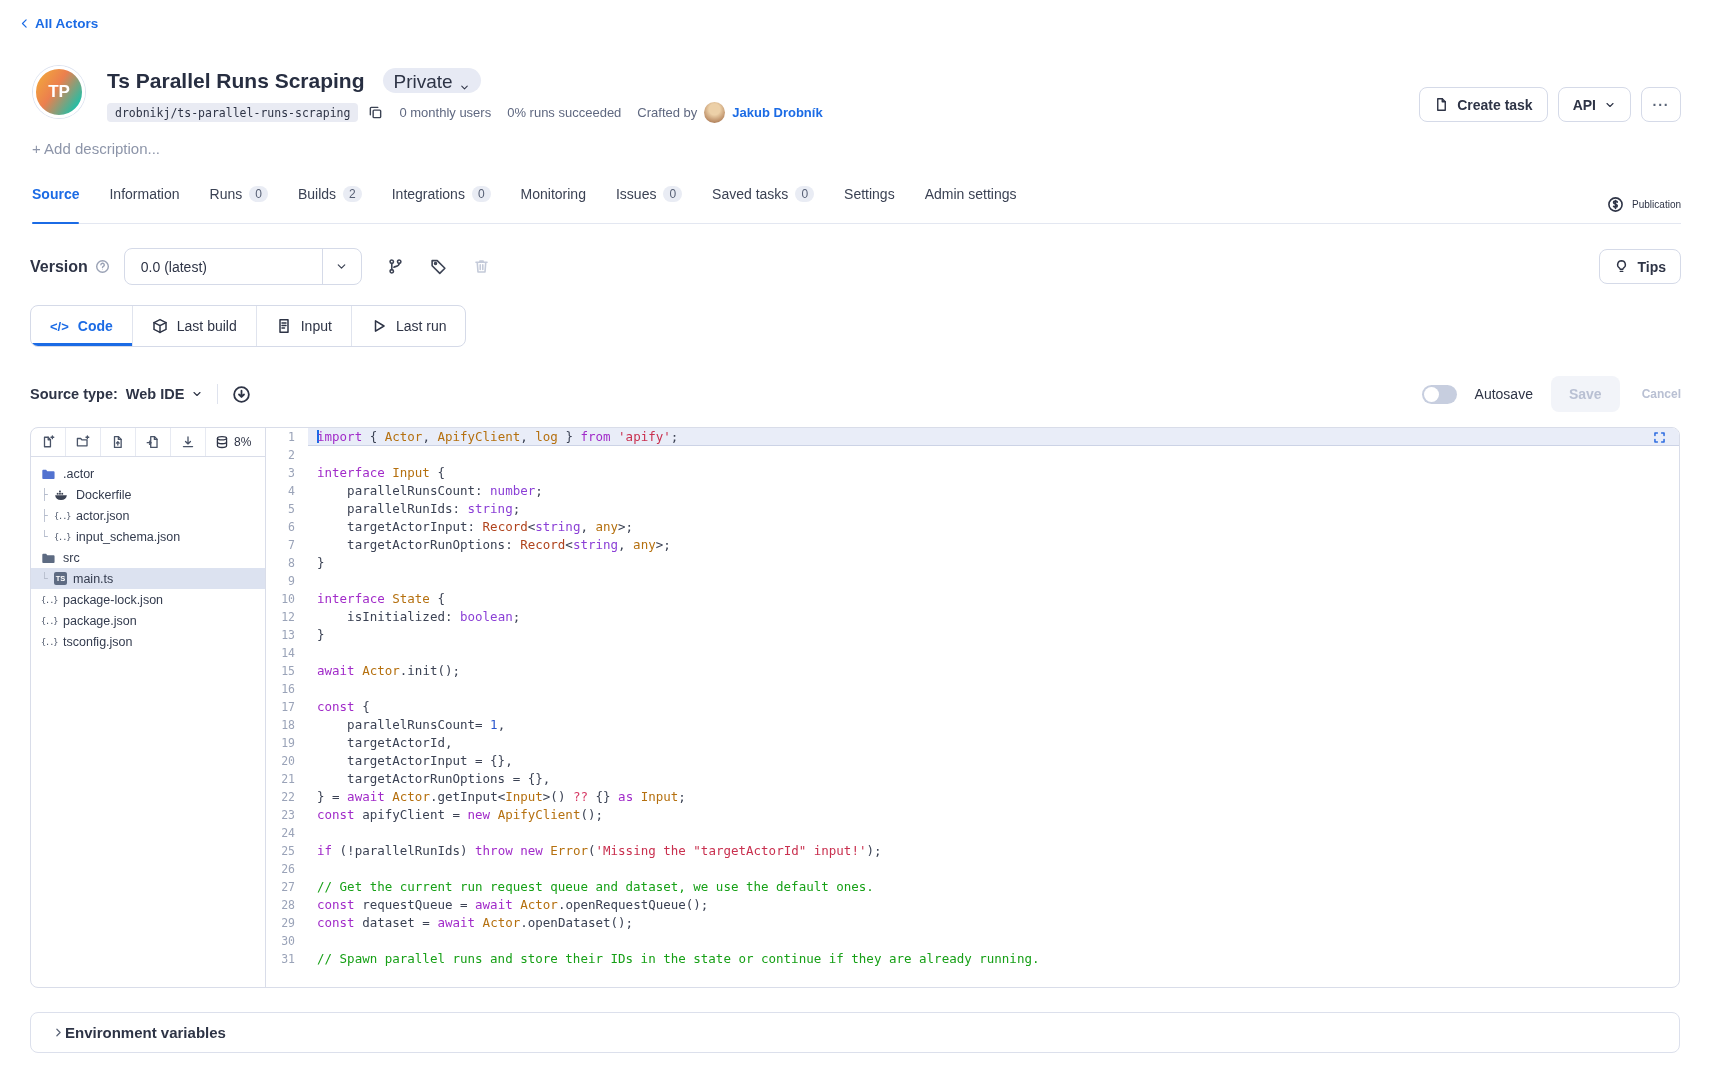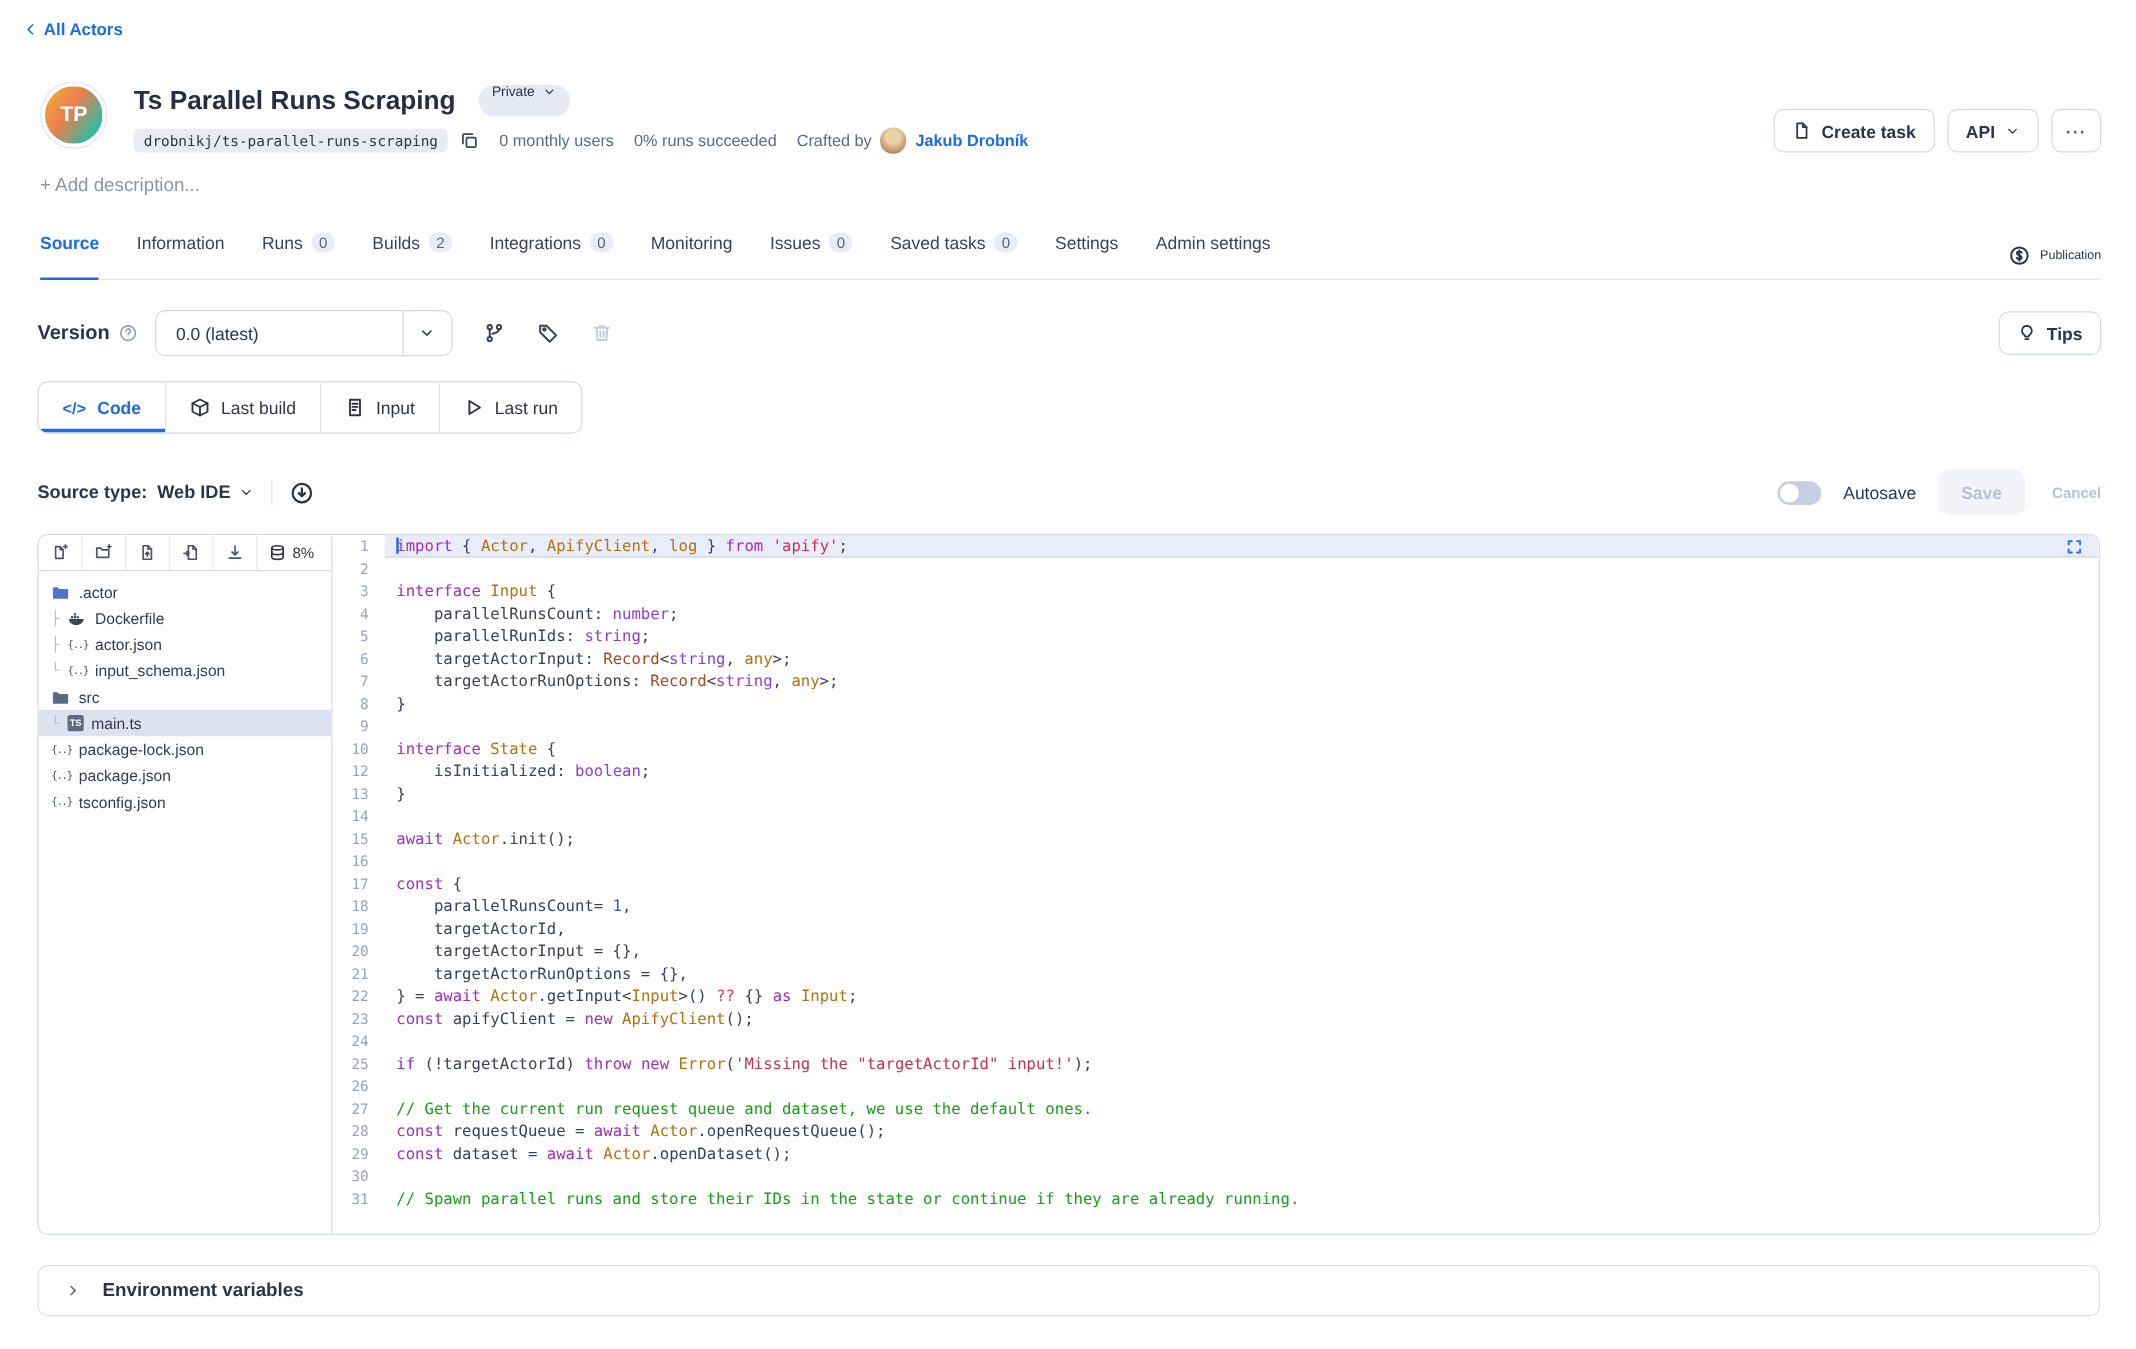--- a/index.html
+++ b/index.html
@@ -12,21 +12,21 @@
 
   
   .breadcrumb{position:absolute;left:18px;top:16px;display:flex;align-items:center;gap:4px;color:#1b6be5;font-size:13.5px;font-weight:700;cursor:pointer}
   .breadcrumb .icon{width:13px;height:13px}
 
   
   .header{position:absolute;left:33px;top:66px;right:28px;display:flex;gap:22px}
   .avatar{width:52px;height:52px;border-radius:50%;background:linear-gradient(125deg,#f2a93b 5%,#ec7f4e 42%,#27bda4 85%);display:flex;align-items:center;justify-content:center;color:#fff;font-weight:700;font-size:17px;border:3px solid #fff;box-shadow:0 0 0 1px #dde3f0;flex:none}
   .title-row{display:flex;align-items:center;gap:18px;margin-top:2px}
   h1{font-size:21px;font-weight:700;color:#272e41}
-  .pill{display:flex;align-items:flex-start;gap:6px;background:#e7eaf4;border:none;border-radius:14px;height:25px;padding:0 11px;font-size:11px;color:#2e3446;font-family:inherit;cursor:pointer}
+  .pill{display:flex;align-items:flex-end;gap:6px;background:#e7eaf4;border:none;border-radius:14px;height:25px;padding:0 11px;font-size:19px;color:#2e3446;font-family:inherit;cursor:pointer}
   .pill .icon{width:11px;height:11px}
   .meta-row{display:flex;align-items:center;gap:16px;margin-top:9px;font-size:13px;color:#5f6880}
   .uname{background:#e9ebf3;border-radius:4px;padding:2.5px 8px;font-family:"DejaVu Sans Mono",monospace;font-size:11.5px;color:#2e3446}
   .copy-btn{color:#3c4354;width:15px;height:15px;margin-left:-6px;cursor:pointer}
   .crafted{display:flex;align-items:center;gap:7px}
   .mini-avatar{width:21px;height:21px;border-radius:50%;background:radial-gradient(circle at 50% 35%,#ecd0a8 0 32%,#bb8d66 72%,#86604a)}
   .author{color:#1b6be5;font-weight:600;cursor:pointer}
   .header-actions{position:absolute;right:0;top:21px;display:flex;gap:10px}
   .btn{display:flex;align-items:center;gap:8px;height:35px;padding:0 14px;background:#fff;border:1px solid #d5dae8;border-radius:8px;font-size:14px;font-weight:600;color:#2e3446;font-family:inherit;cursor:pointer}
   .btn .icon{width:15px;height:15px}
@@ -112,21 +112,21 @@
   .tok-t{color:#8b3fd6}
   .tok-c{color:#b5700f}
   .tok-r{color:#b0431c}
   .tok-s{color:#c9304f}
   .tok-n{color:#2a55cc}
   .tok-m{color:#17a017}
   .tok-o{color:#d63964}
   .tok-p{color:#3b4254}
 
   
-  .env-card{position:absolute;left:30px;top:1012px;width:1650px;height:41px;border:1px solid #dce0ec;border-radius:8px;display:flex;align-items:center;padding-left:21px;gap:17px;cursor:pointer}
+  .env-card{position:absolute;left:30px;top:1012px;width:1650px;height:41px;border:1px solid #dce0ec;border-radius:8px;display:flex;align-items:center;padding-left:21px;cursor:pointer}
   .env-chevron{width:13px;height:13px;color:#5b6477;transform:rotate(-90deg)}
   .env-title{font-size:15px;font-weight:700;color:#2e3446}
 </style>
 </head>
 <body>
 
 <div class="page">
 
   <div class="breadcrumb">
     <span class="icon">
@@ -563,21 +563,21 @@
           <div class="code-line">
             <span class="ln">23</span>
             <span class="lc"><span class="tok-k">const</span><span class="tok-p"> apifyClient = </span><span class="tok-k">new</span><span class="tok-p"> </span><span class="tok-c">ApifyClient</span><span class="tok-p">();</span></span>
           </div>
           <div class="code-line">
             <span class="ln">24</span>
             <span class="lc">&nbsp;</span>
           </div>
           <div class="code-line">
             <span class="ln">25</span>
-            <span class="lc"><span class="tok-k">if</span><span class="tok-p"> (!targetActorId) </span><span class="tok-k">throw</span><span class="tok-p"> </span><span class="tok-k">new</span><span class="tok-p"> </span><span class="tok-c">Error</span><span class="tok-p">(</span><span class="tok-s">'Missing the "targetActorId" input!'</span><span class="tok-p">);</span></span>
+            <span class="lc"><span class="tok-k">if</span><span class="tok-p"> (!parallelRunIds) </span><span class="tok-k">throw</span><span class="tok-p"> </span><span class="tok-k">new</span><span class="tok-p"> </span><span class="tok-c">Error</span><span class="tok-p">(</span><span class="tok-s">'Missing the "targetActorId" input!'</span><span class="tok-p">);</span></span>
           </div>
           <div class="code-line">
             <span class="ln">26</span>
             <span class="lc">&nbsp;</span>
           </div>
           <div class="code-line">
             <span class="ln">27</span>
             <span class="lc"><span class="tok-m">// Get the current run request queue and dataset, we use the default ones.</span></span>
           </div>
           <div class="code-line">

